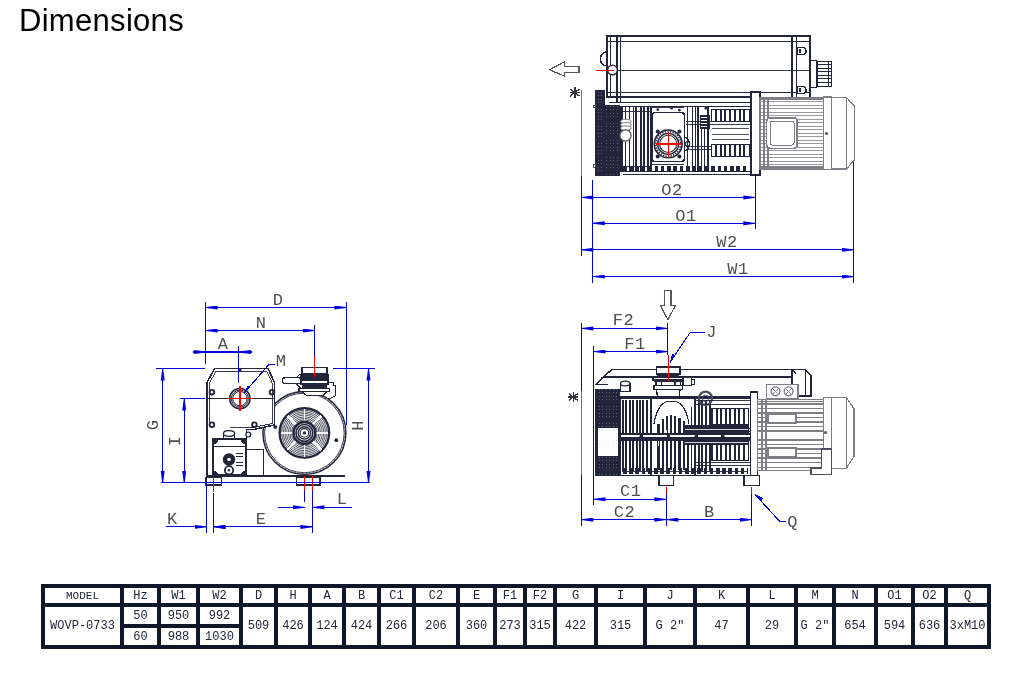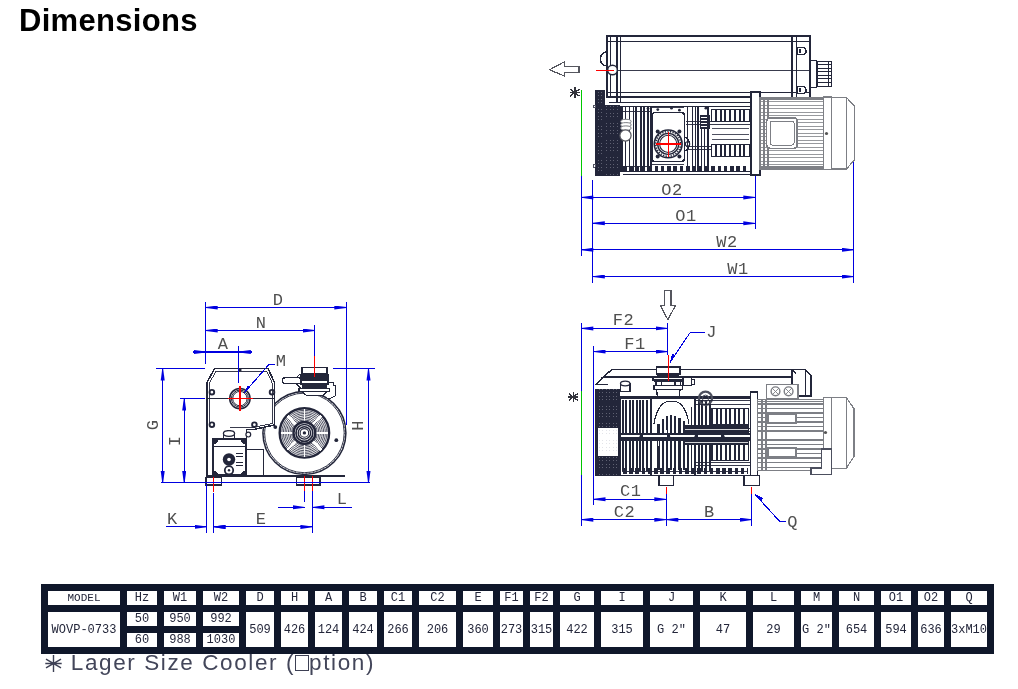--- a/index.html
+++ b/index.html
@@ -4,23 +4,23 @@
 <style>
 html,body{margin:0;padding:0;background:#ffffff;width:1018px;height:689px;overflow:hidden;}
 body{font-family:"Liberation Sans",sans-serif;position:relative;}
 #stage{position:absolute;left:0;top:0;width:1018px;height:689px;}
 #dwg{position:absolute;left:0;top:0;shape-rendering:crispEdges;}
 #dwg circle,#dwg ellipse{shape-rendering:geometricPrecision;}
 #dwg text{shape-rendering:auto;}
 #dwg marker path{shape-rendering:geometricPrecision;}
 #dwg text{font-family:"Liberation Mono",monospace;letter-spacing:0.5px;}
 .tbl{position:absolute;left:41px;top:584px;border-collapse:collapse;table-layout:fixed;font-family:"Liberation Sans",sans-serif;color:#23263a;}
-.tbl td{border:7px solid #0f172a;text-align:center;padding:0;font-size:12px;font-family:"Liberation Mono",monospace;overflow:hidden;white-space:nowrap;}
+.tbl td{border:4px solid #0f172a;text-align:center;padding:0;font-size:12px;font-family:"Liberation Mono",monospace;overflow:hidden;white-space:nowrap;}
 .note{position:absolute;left:44px;top:650px;font-size:22.5px;color:#43465a;letter-spacing:1.6px;white-space:nowrap;}
-.title{position:absolute;left:19px;top:3px;font-size:31px;font-weight:bold;color:#000;letter-spacing:0.3px;}
+.title{position:absolute;left:19px;top:3px;font-size:31px;font-weight:normal;color:#000;letter-spacing:0.3px;}
 </style>
 </head>
 <body>
 <div id="stage">
 
 <div class="title">Dimensions</div>
 
 <svg id="dwg" width="1018" height="689" viewBox="0 0 1018 689">
 <defs>
 <marker id="ae" markerWidth="14" markerHeight="6" refX="12" refY="2" orient="auto" markerUnits="userSpaceOnUse">
@@ -597,18 +597,13 @@
           <td rowspan="2">3xM10</td>
 </tr>
 <tr style="height:21px">
           <td>60</td>
           <td>988</td>
           <td>1030</td>
         </tr>
 </tbody>
     </table>
 
-<div class="note"><svg width="19" height="19" style="vertical-align:-3px" viewBox="0 0 19 19">
-        <g stroke="#3d4054" stroke-width="1.4">
-          <path d="M9.5,1 L9.5,18 M2,5.2 L17,13.8 M2,13.8 L17,5.2 M1.3,9.5 L17.7,9.5"></path>
-        </g>
-      </svg> Lager Size Cooler (<span style="display:inline-block;width:12px;height:14px;border:1.4px solid #3d4054;vertical-align:-1px;"></span>ption)</div>
 </div>
 
 </body></html>

